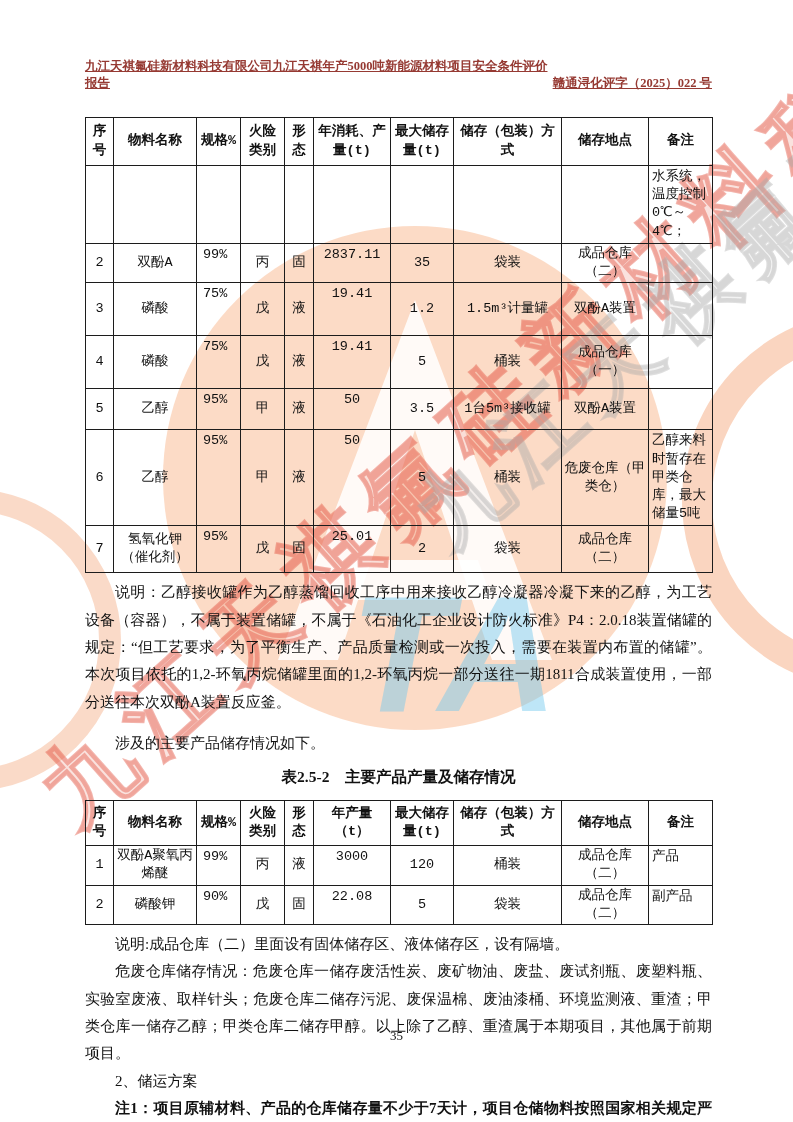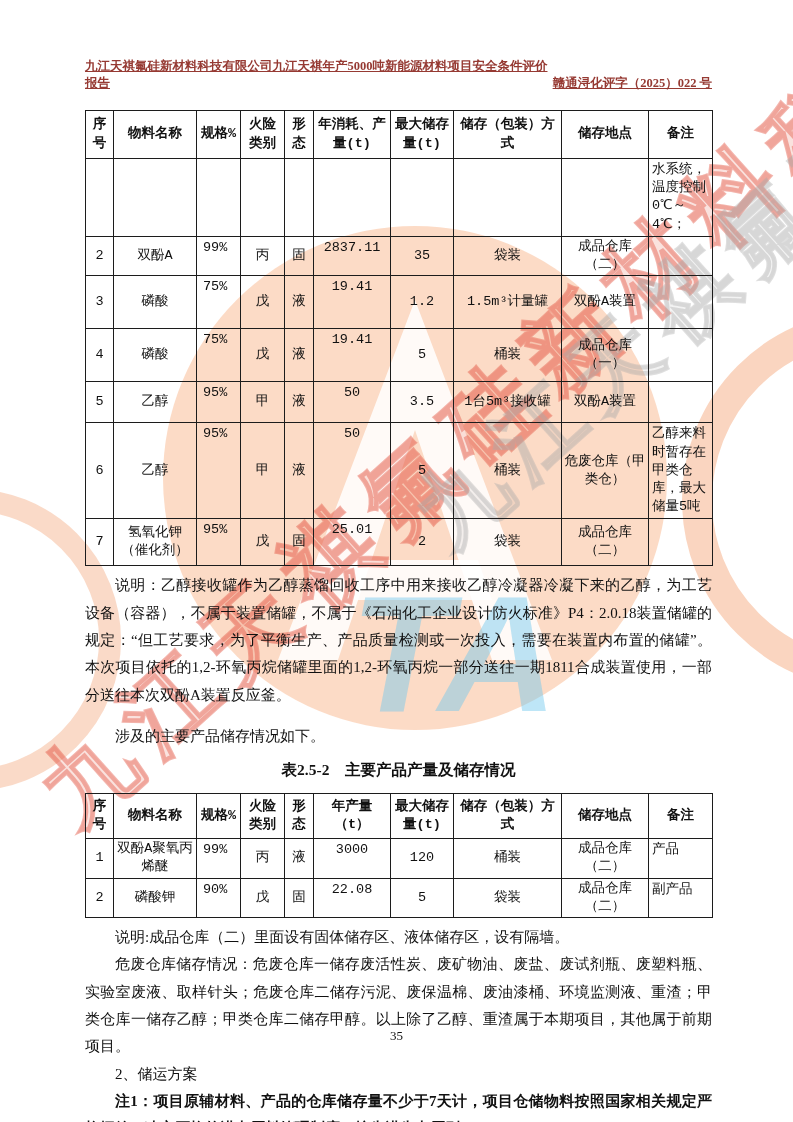--- a/index.html
+++ b/index.html
@@ -29,21 +29,21 @@
   }
   .wm-ta{
     position:absolute;left:350px;top:560px;
     font-size:165px;font-weight:bold;font-style:italic;
     font-family:"Liberation Sans",sans-serif;
     color:rgba(110,200,238,0.45);
   }
   .content{position:relative;z-index:1;padding:0 81px 0 85px;}
   .page-header{
     display:flex;justify-content:space-between;align-items:flex-end;
-    padding-top:58px;margin-bottom:18px;
+    padding-top:58px;margin-bottom:25px;
     font-size:12.5px;color:#963a33;font-weight:bold;
   }
   .page-header span{text-decoration:underline;}
   .ph-left{max-width:480px;}
   .ph-right{white-space:nowrap;text-align:right;}
 
   table.doc-table{
     border-collapse:collapse;table-layout:fixed;width:627px;
     font-size:13.5px;
     font-family:Liberation Mono, monospace;

